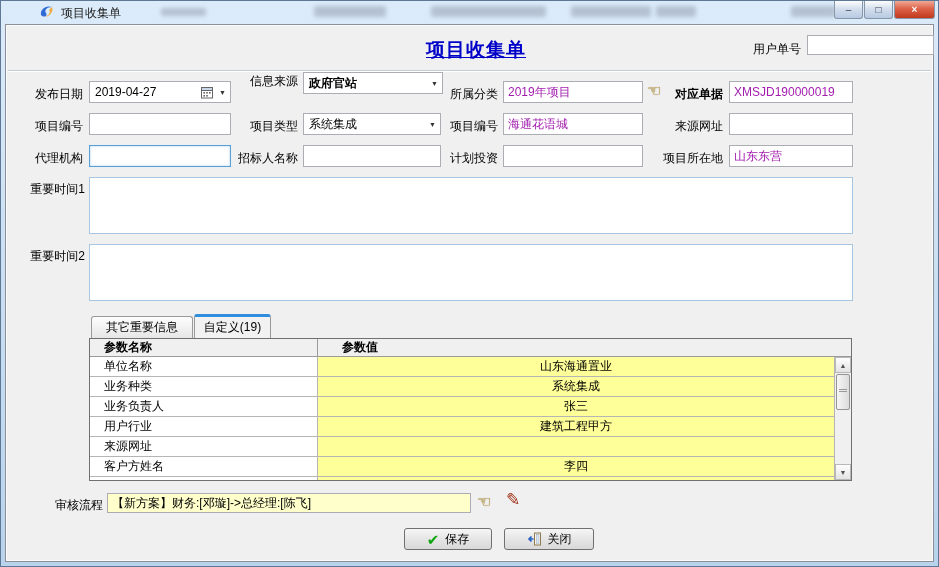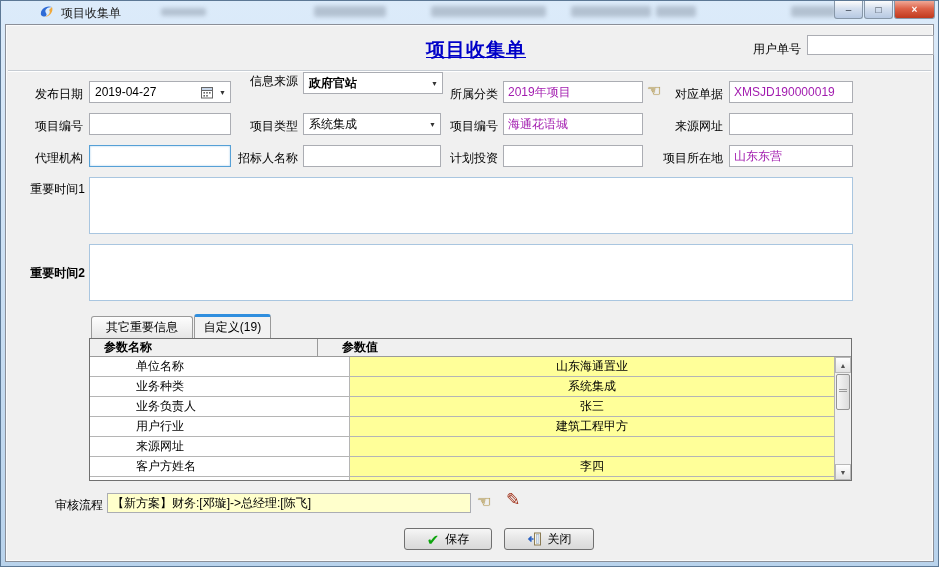--- a/index.html
+++ b/index.html
@@ -35,21 +35,21 @@
   
   .tab{position:absolute;height:22px;top:315px;border:1px solid #9a9a9a;border-bottom:none;border-radius:3px 3px 0 0;
     background:linear-gradient(#fdfdfd,#e6e6e6);display:flex;align-items:center;justify-content:center;font-size:12px;cursor:pointer;}
   .tab.active{top:313px;height:24px;background:#f2f2f2;border-top:3px solid #2f8ede;z-index:2;}
   
   .tbl{position:absolute;left:88px;top:337px;width:763px;height:143px;border:1px solid #707070;background:#fff;overflow:hidden;}
   .thead{height:18px;background:#f0f0f0;border-bottom:1px solid #9b9b9b;display:flex;font-weight:bold;font-size:12px;}
   .th1{width:228px;border-right:1px solid #9b9b9b;display:flex;align-items:center;padding-left:14px;}
   .th2{flex:1;display:flex;align-items:center;padding-left:24px;}
   .tbody{position:absolute;left:0;top:18px;right:17px;bottom:0;overflow:hidden;}
-  .trow{height:20px;display:flex;border-bottom:1px solid #b5b5b5;cursor:pointer;padding-left:32px;}
+  .trow{height:20px;display:flex;border-bottom:1px solid #b5b5b5;cursor:pointer;}
   .td-name{width:228px;border-right:1px solid #b5b5b5;background:#fff;font-size:12px;display:flex;align-items:center;padding-left:14px;}
   .td-val{flex:1;background:#FFFF99;font-size:12px;display:flex;align-items:center;justify-content:center;}
   .vsb{position:absolute;top:18px;right:0;bottom:0;width:17px;background:#f0f0f0;border-left:1px solid #b5b5b5;}
   .vsb .sbtn{position:absolute;left:0;width:16px;height:16px;display:flex;align-items:center;justify-content:center;
     font-size:7px;color:#505050;background:linear-gradient(#fefefe,#e3e3e3);border:1px solid #b8b8b8;cursor:pointer;}
   .vsb .thumb{position:absolute;left:1px;top:17px;width:14px;height:36px;background:linear-gradient(90deg,#f6f6f6,#dcdcdc);
     border:1px solid #949494;border-radius:2px;cursor:grab;}
   .vsb .grip{margin:14px auto 0 auto;width:8px;border-top:1px solid #9a9a9a;border-bottom:1px solid #9a9a9a;height:3px;}
   
   .review-inp{position:absolute;left:106px;top:492px;width:364px;height:20px;background:#FFFFCC;border:1px solid #abadb3;
@@ -112,21 +112,21 @@
     <span class="arrow">▼</span>
   </div>
   <span class="lbl" style="left:210px;top:72px;width:87px;">信息来源</span>
   <div class="combo" style="left:302px;top:71px;width:140px;font-weight:bold;">
     <span>政府官站</span>
     <span class="arrow">▼</span>
   </div>
   <span class="lbl" style="left:420px;top:85px;width:77px;">所属分类</span>
   <input class="inp" style="left: 502px; top: 80px; width: 140px;" value="2019年项目">
   <span class="hand" style="left:646px;top:82px;">☜</span>
-  <span class="lbl" style="left:640px;top:85px;width:82px;">对应单据</span>
+  <span class="lbl" style="left:640px;top:85px;width:82px;font-weight:bold;">对应单据</span>
   <input class="inp" style="left: 728px; top: 80px; width: 124px;" value="XMSJD190000019">
 
   <span class="lbl" style="left:10px;top:117px;width:72px;">项目编号</span>
   <input class="inp" style="left: 88px; top: 112px; width: 142px;" value="">
   <span class="lbl" style="left:210px;top:117px;width:87px;">项目类型</span>
   <div class="combo" style="left:302px;top:112px;width:138px;">
     <span>系统集成</span>
     <span class="arrow">▼</span>
   </div>
   <span class="lbl" style="left:420px;top:117px;width:77px;">项目编号</span>
@@ -138,21 +138,21 @@
   <input class="inp focused" style="left: 88px; top: 144px; width: 142px;" value="">
   <span class="lbl" style="left:210px;top:149px;width:87px;">招标人名称</span>
   <input class="inp" style="left: 302px; top: 144px; width: 138px;" value="">
   <span class="lbl" style="left:420px;top:149px;width:77px;">计划投资</span>
   <input class="inp" style="left: 502px; top: 144px; width: 140px;" value="">
   <span class="lbl" style="left:640px;top:149px;width:82px;">项目所在地</span>
   <input class="inp" style="left: 728px; top: 144px; width: 124px;" value="山东东营">
 
   <span class="lbl" style="left:10px;top:180px;width:74px;">重要时间1</span>
   <textarea class="ta" style="left: 88px; top: 176px; width: 764px; height: 57px;"></textarea>
-  <span class="lbl" style="left:10px;top:264px;width:74px;font-weight:bold;">重要时间2</span>
+  <span class="lbl" style="left:10px;top:247px;width:74px;">重要时间2</span>
   <textarea class="ta" style="left: 88px; top: 243px; width: 764px; height: 57px;"></textarea>
 
   <div class="tab" style="left:90px;width:102px;">其它重要信息</div>
   <div class="tab active" style="left:193px;width:77px;">自定义(19)</div>
 
   <div class="tbl">
     <div class="thead">
       <div class="th1">参数名称</div>
       <div class="th2">参数值</div>
     </div>

